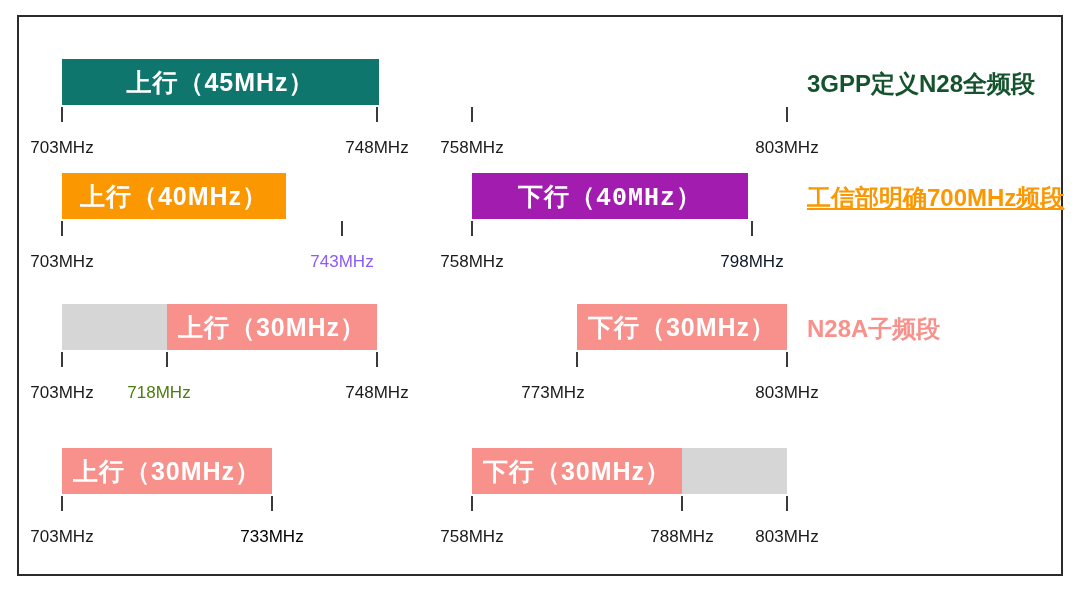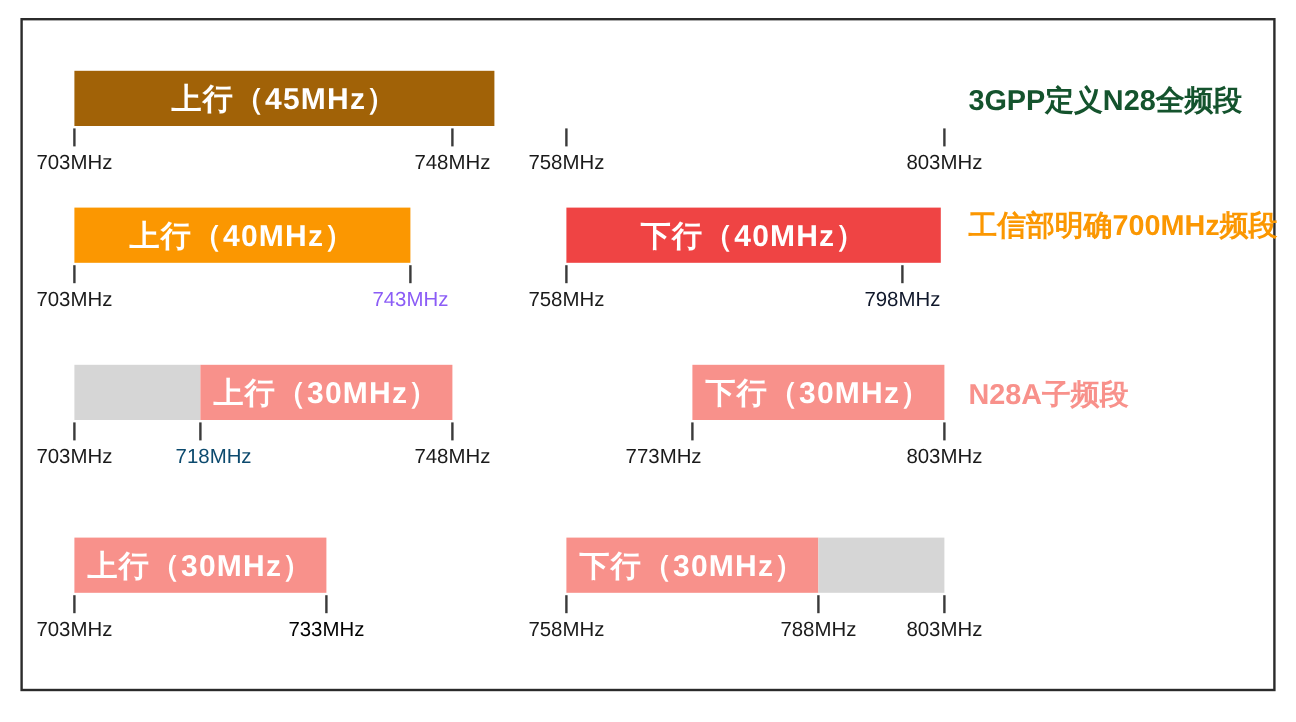--- a/index.html
+++ b/index.html
@@ -43,69 +43,70 @@
     width: 2px;
     height: 15px;
     background: #3a3a3a;
   }
   .tick-label {
     position: absolute;
     font-size: 17px;
     color: #1a1a1a;
     white-space: nowrap;
     transform: translateX(-50%);
+    margin-top: 12px;
   }
   .row-label {
     position: absolute;
     font-size: 24px;
     font-weight: bold;
     white-space: nowrap;
     transform: translateY(-50%);
   }
 </style>
 </head>
 <body>
 
 <div id="canvas">
   <div id="frame">
-      <div class="bar-seg" style="left: 43px; top: 42px; width: 350px; background: #a16207;">
+      <div class="bar-seg" style="left: 43px; top: 42px; width: 317px; background: #0f766e;">
         <span class="bar-label">上行（45MHz）</span>
       </div>
       <div class="tick-mark" style="left: 42px; top: 90px; background: rgb(58, 58, 58);"></div>
       <div class="tick-label" style="left: 43px; top: 109px; color: rgb(26, 26, 26);">703MHz</div>
       <div class="tick-mark" style="left: 357px; top: 90px; background: rgb(58, 58, 58);"></div>
       <div class="tick-label" style="left: 358px; top: 109px; color: rgb(26, 26, 26);">748MHz</div>
       <div class="tick-mark" style="left: 452px; top: 90px; background: rgb(58, 58, 58);"></div>
       <div class="tick-label" style="left: 453px; top: 109px; color: rgb(26, 26, 26);">758MHz</div>
       <div class="tick-mark" style="left: 767px; top: 90px; background: rgb(58, 58, 58);"></div>
       <div class="tick-label" style="left: 768px; top: 109px; color: rgb(26, 26, 26);">803MHz</div>
       <div class="row-label" style="left: 788px; top: 67px; color: #14532d;">3GPP定义N28全频段</div>
-      <div class="bar-seg" style="left: 43px; top: 156px; width: 280px; background: rgb(251, 151, 1);">
+      <div class="bar-seg" style="left: 43px; top: 156px; width: 224px; background: rgb(251, 151, 1);">
         <span class="bar-label">上行（40MHz）</span>
       </div>
       <div class="tick-mark" style="left: 42px; top: 204px; background: rgb(58, 58, 58);"></div>
       <div class="tick-label" style="left: 43px; top: 223px; color: rgb(26, 26, 26);">703MHz</div>
       <div class="tick-mark" style="left: 322px; top: 204px; background: rgb(58, 58, 58);"></div>
       <div class="tick-label" style="left: 323px; top: 223px; color: #8b5cf6;">743MHz</div>
-      <div class="bar-seg" style="left: 453px; top: 156px; width: 312px; background: #ef4444;">
+      <div class="bar-seg" style="left: 453px; top: 156px; width: 276px; background: #a21caf; font-family: Liberation Mono, monospace;">
         <span class="bar-label">下行（40MHz）</span>
       </div>
       <div class="tick-mark" style="left: 452px; top: 204px; background: rgb(58, 58, 58);"></div>
       <div class="tick-label" style="left: 453px; top: 223px; color: rgb(26, 26, 26);">758MHz</div>
       <div class="tick-mark" style="left: 732px; top: 204px; background: rgb(58, 58, 58);"></div>
       <div class="tick-label" style="left: 733px; top: 223px; color: #0f172a;">798MHz</div>
-      <div class="row-label" style="left: 788px; top: 171px; color: rgb(251, 151, 1);">工信部明确700MHz频段</div>
+      <div class="row-label" style="left: 788px; top: 181px; color: rgb(251, 151, 1); text-decoration: underline;">工信部明确700MHz频段</div>
       <div class="bar-seg" style="left: 43px; top: 287px; width: 105px; background: rgb(214, 214, 214);"></div>
       <div class="bar-seg" style="left: 148px; top: 287px; width: 210px; background: rgb(248, 145, 139);">
         <span class="bar-label">上行（30MHz）</span>
       </div>
       <div class="tick-mark" style="left: 42px; top: 335px; background: rgb(58, 58, 58);"></div>
       <div class="tick-label" style="left: 43px; top: 354px; color: rgb(26, 26, 26);">703MHz</div>
       <div class="tick-mark" style="left: 147px; top: 335px; background: rgb(58, 58, 58);"></div>
-      <div class="tick-label" style="left: 159px; top: 354px; color: #0c4a6e;">718MHz</div>
+      <div class="tick-label" style="left: 140px; top: 354px; color: #4d7c0f;">718MHz</div>
       <div class="tick-mark" style="left: 357px; top: 335px; background: rgb(58, 58, 58);"></div>
       <div class="tick-label" style="left: 358px; top: 354px; color: rgb(26, 26, 26);">748MHz</div>
       <div class="bar-seg" style="left: 558px; top: 287px; width: 210px; background: rgb(248, 145, 139);">
         <span class="bar-label">下行（30MHz）</span>
       </div>
       <div class="tick-mark" style="left: 557px; top: 335px; background: rgb(58, 58, 58);"></div>
       <div class="tick-label" style="left: 534px; top: 354px; color: rgb(26, 26, 26);">773MHz</div>
       <div class="tick-mark" style="left: 767px; top: 335px; background: rgb(58, 58, 58);"></div>
       <div class="tick-label" style="left: 768px; top: 354px; color: rgb(26, 26, 26);">803MHz</div>
       <div class="row-label" style="left: 788px; top: 312px; color: rgb(248, 145, 139);">N28A子频段</div>

